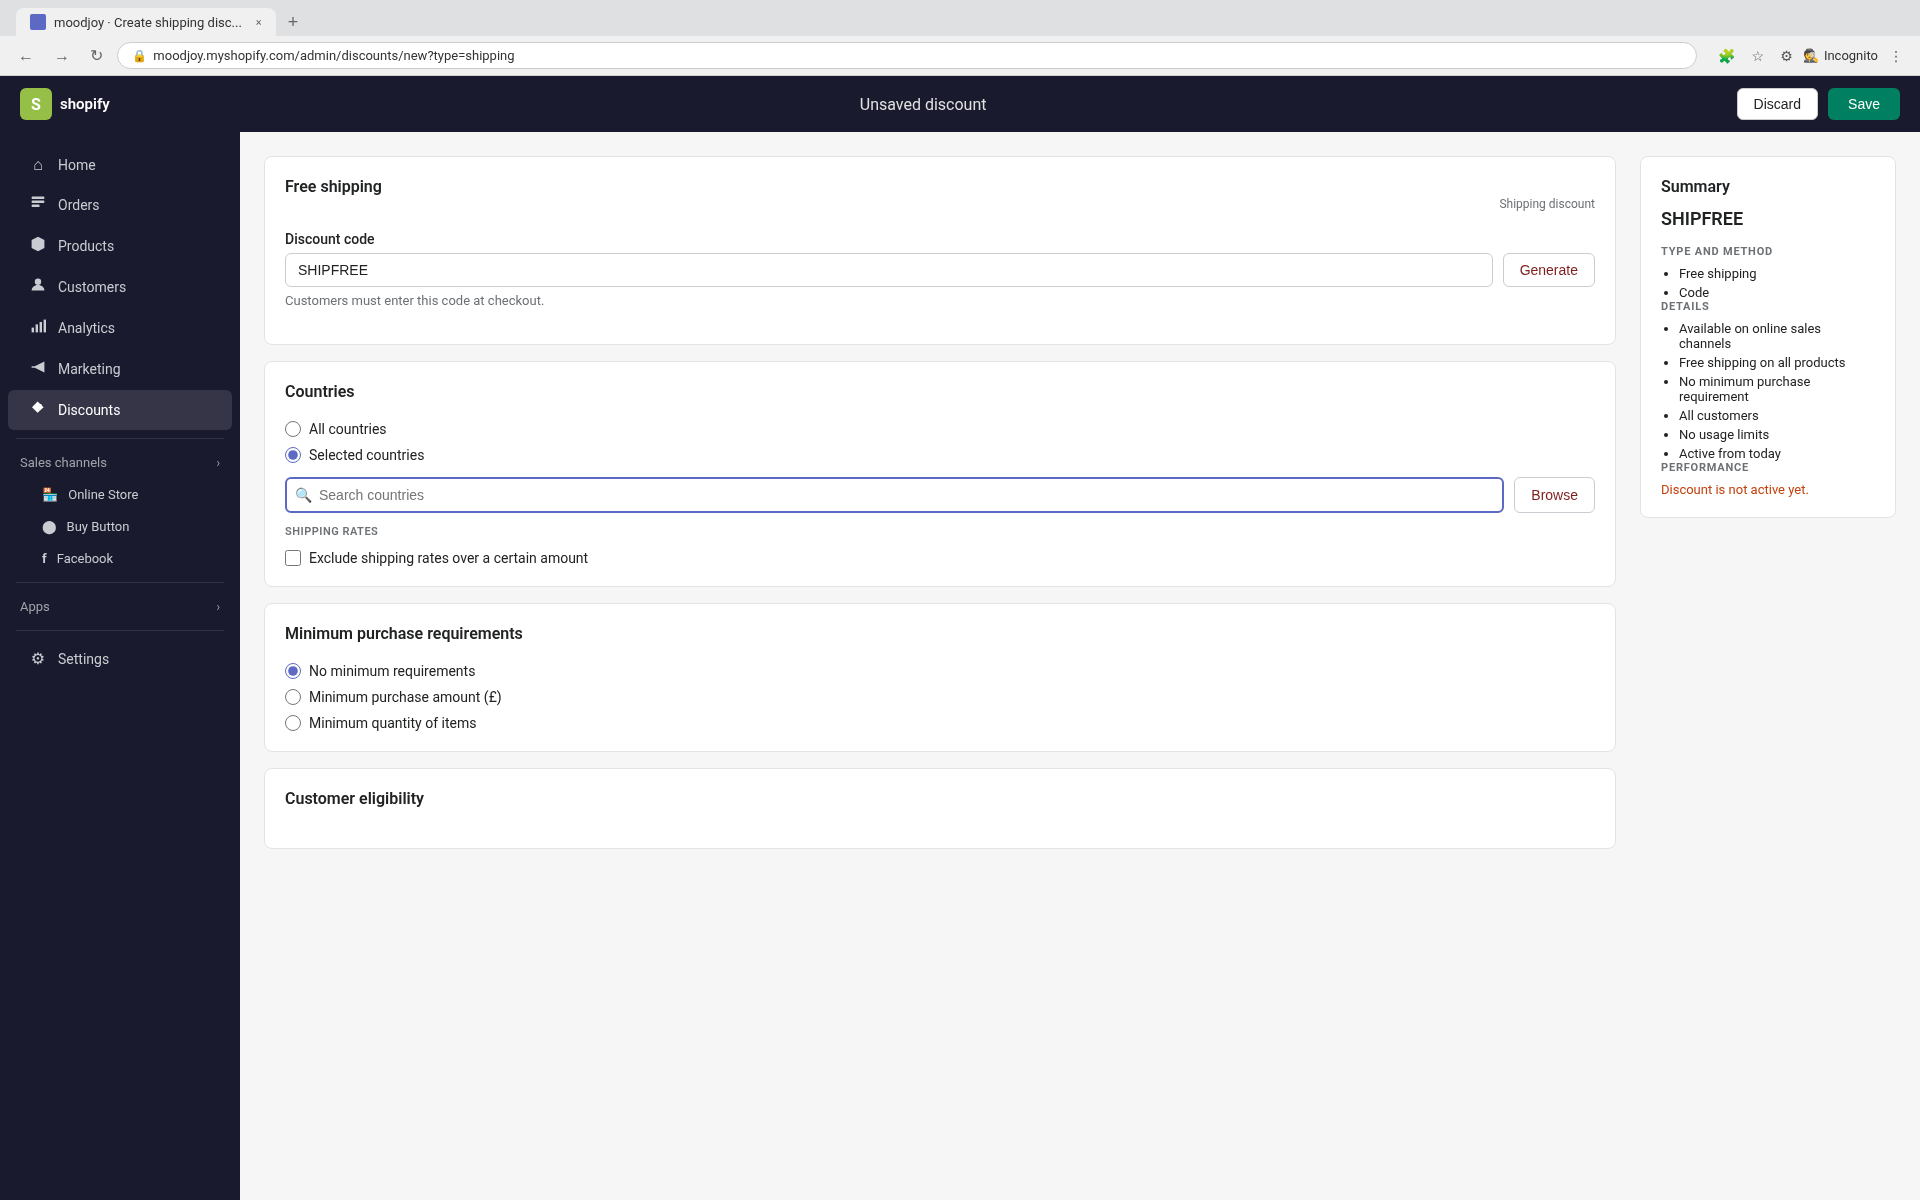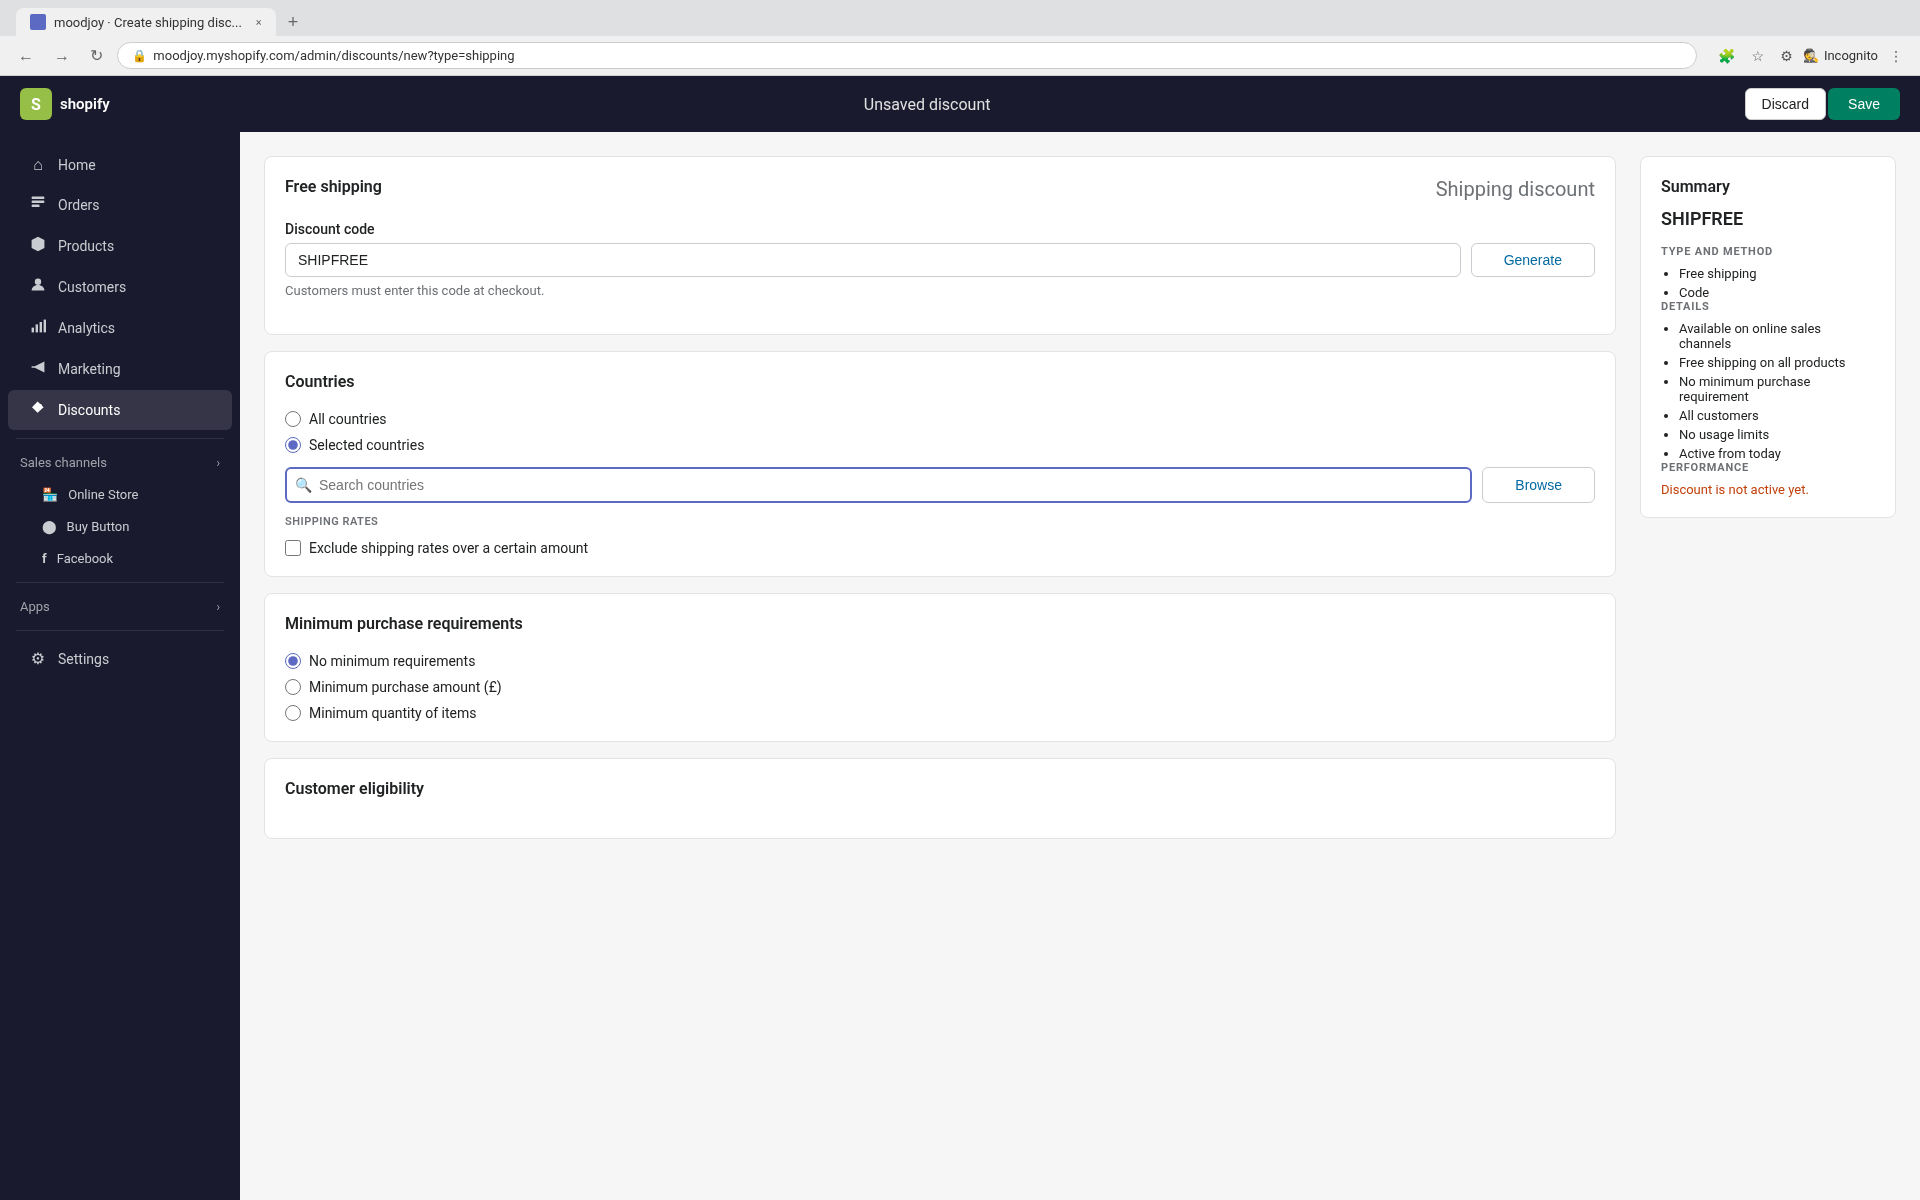--- a/index.html
+++ b/index.html
@@ -95,21 +95,21 @@
       display: flex; align-items: center; justify-content: center;
       color: white; font-weight: bold; font-size: 16px;
     }
     .top-navbar-title {
       flex: 1;
       text-align: center;
       color: #e0e0e0;
       font-size: 16px;
     }
     .top-navbar-actions {
-      display: flex; gap: 2px;
+      display: flex; gap: 10px;
     }
     .btn-discard {
       background: #fff;
       border: 1px solid #ccc;
       border-radius: 6px;
       padding: 7px 16px;
       font-size: 14px;
       cursor: pointer;
       color: #202223;
     }
@@ -205,22 +205,23 @@
       justify-content: space-between;
       align-items: flex-start;
       margin-bottom: 20px;
     }
     .card-title {
       font-size: 16px;
       font-weight: 600;
       color: #202223;
     }
     .card-subtitle {
-      font-size: 20px;
+      font-size: 12px;
       color: #6d7175;
+      margin-top: 20px;
     }
 
     
     .form-group { margin-bottom: 16px; }
     .form-label {
       display: block;
       font-size: 14px;
       font-weight: 500;
       color: #202223;
       margin-bottom: 6px;
@@ -239,24 +240,24 @@
     }
     .form-hint {
       font-size: 13px;
       color: #6d7175;
       margin-top: 6px;
     }
     .btn-secondary {
       background: white;
       border: 1px solid #c9ccd0;
       border-radius: 6px;
-      padding: 8px 32px;
+      padding: 8px 16px;
       font-size: 14px;
       cursor: pointer;
-      color: #0369a1;
+      color: #7f1d1d;
       white-space: nowrap;
     }
 
     
     .radio-group { display: flex; flex-direction: column; gap: 10px; }
     .radio-item {
       display: flex; gap: 8px;
       cursor: pointer; font-size: 14px; color: #202223;
     }
     .radio-input {

